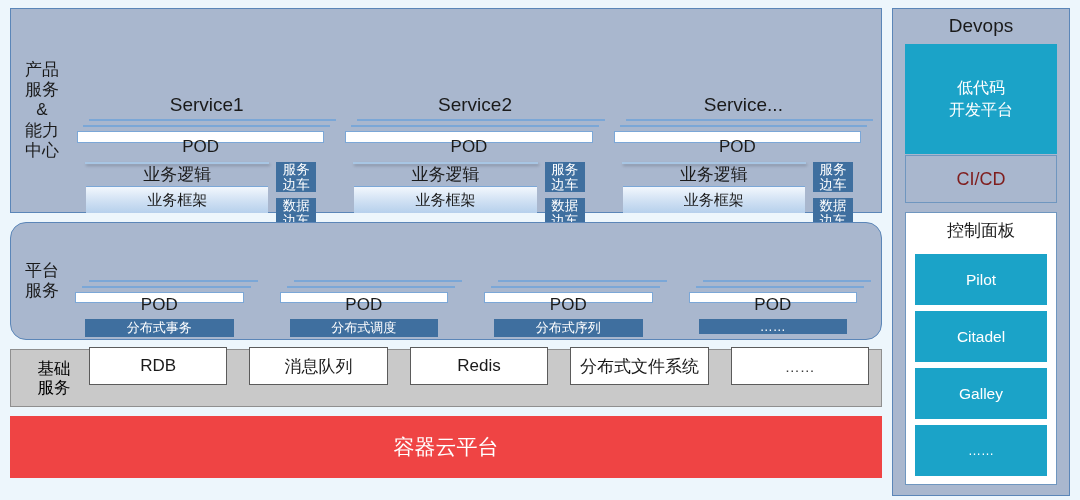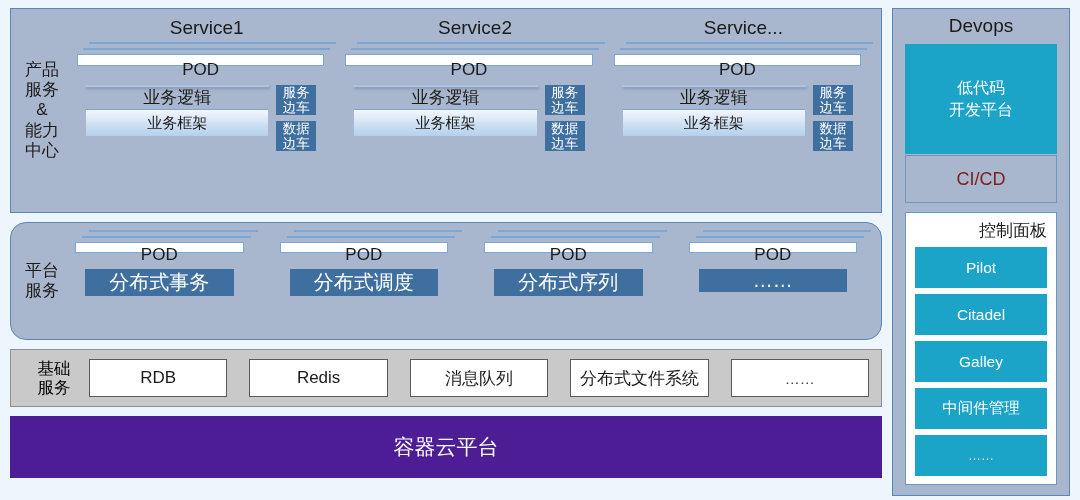--- a/index.html
+++ b/index.html
@@ -62,21 +62,21 @@
     color: #1a1a1a;
     line-height: 1.18;
     text-align: center;
     white-space: nowrap;
   }
   .band-label.small { font-size: 16.5px; }
 
   .band-body {
     flex: 1 1 auto;
     display: flex;
-    align-items: flex-start;
+    align-items: center;
     justify-content: space-between;
   }
 
   
   .band1 { height: 205px; }
   .band1 .band-body {
     padding: 4px 8px 8px 4px;
     gap: 9px;
   }
 
@@ -203,28 +203,28 @@
     padding: 1px 9px 8px 9px;
   }
   .pstack .pod-title { padding: 1px 0 4px 0; }
   .p-chip {
     flex: 1 1 auto;
     background: #3f6f9f;
     color: #ffffff;
     display: flex;
     align-items: center;
     justify-content: center;
-    font-size: 20px;
+    font-size: 13px;
   }
 
   
   .band3 { height: 58px; }
   .band3 .band-label { color: #000000; margin-left: 12px; }
   .band3 .band-body {
-    padding: 9px 12px 9px 4px;
+    padding: 9px 12px 21px 4px;
     gap: 22px;
     align-items: flex-end;
   }
   .basic-chip {
     flex: 1 1 0;
     height: 38px;
     background: #ffffff;
     border: 1px solid #5b5b5b;
     display: flex;
     align-items: center;
@@ -232,21 +232,21 @@
     font-size: 17px;
     color: #1a1a1a;
     box-sizing: border-box;
     min-width: 0;
   }
   .basic-chip.dots { font-size: 15px; color: #3a3a3a; }
 
   
   .cloud-bar {
     height: 62px;
-    background: #4c1d95;
+    background: #ef4444;
     display: flex;
     align-items: center;
     justify-content: center;
     color: #ffffff;
     font-size: 21px;
     box-sizing: border-box;
   }
 
   
   .right-col {
@@ -297,24 +297,24 @@
   .ctrl-panel {
     flex: 1 1 auto;
     background: #ffffff;
     border: 1px solid #6f96bf;
     box-sizing: border-box;
     padding: 4px 9px 8px 9px;
     display: flex;
     flex-direction: column;
   }
   .ctrl-title {
-    text-align: right;
+    text-align: center;
     font-size: 17px;
     color: #1a1a1a;
-    padding: 2px 0 5px 0;
+    padding: 2px 0 12px 0;
   }
   .ctrl-list {
     flex: 1 1 auto;
     display: flex;
     flex-direction: column;
     gap: 6px;
   }
   .ctrl-chip {
     flex: 1 1 0;
     background: #1ba3c8;
@@ -474,22 +474,22 @@
       </div>
     </div>
 
     <div class="band band-gray band3">
       <div class="band-label small">
         <span>基础</span>
         <span>服务</span>
       </div>
       <div class="band-body">
         <div class="basic-chip">RDB</div>
+        <div class="basic-chip">消息队列</div>
         <div class="basic-chip">Redis</div>
-        <div class="basic-chip">消息队列</div>
         <div class="basic-chip">分布式文件系统</div>
         <div class="basic-chip dots">……</div>
       </div>
     </div>
 
     <div class="cloud-bar">容器云平台</div>
 
   </div>
 
   <div class="right-col">
@@ -502,20 +502,19 @@
       </div>
 
       <div class="cicd">CI/CD</div>
 
       <div class="ctrl-panel">
         <div class="ctrl-title">控制面板</div>
         <div class="ctrl-list">
           <div class="ctrl-chip">Pilot</div>
           <div class="ctrl-chip">Citadel</div>
           <div class="ctrl-chip">Galley</div>
-          <div class="ctrl-chip">中间件管理</div>
           <div class="ctrl-chip dots">……</div>
         </div>
       </div>
     </div>
   </div>
 
 </div>
 
 </body></html>

